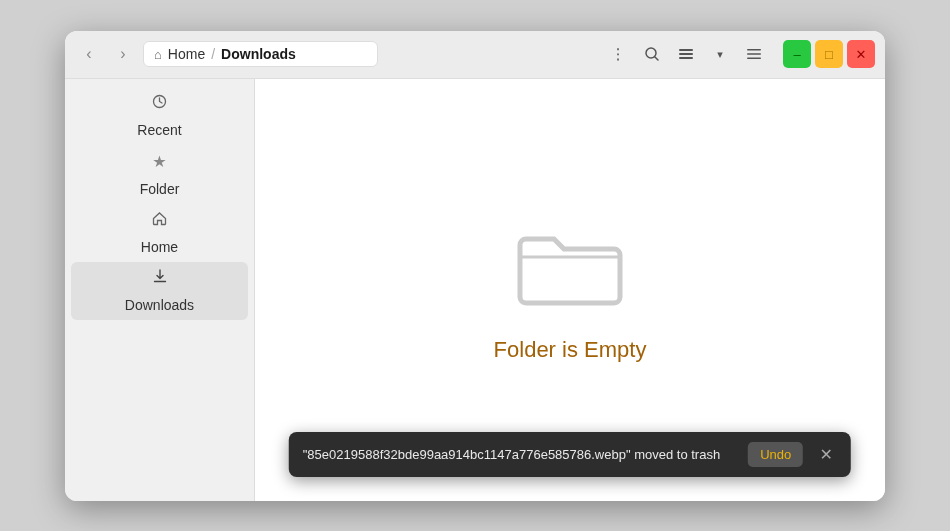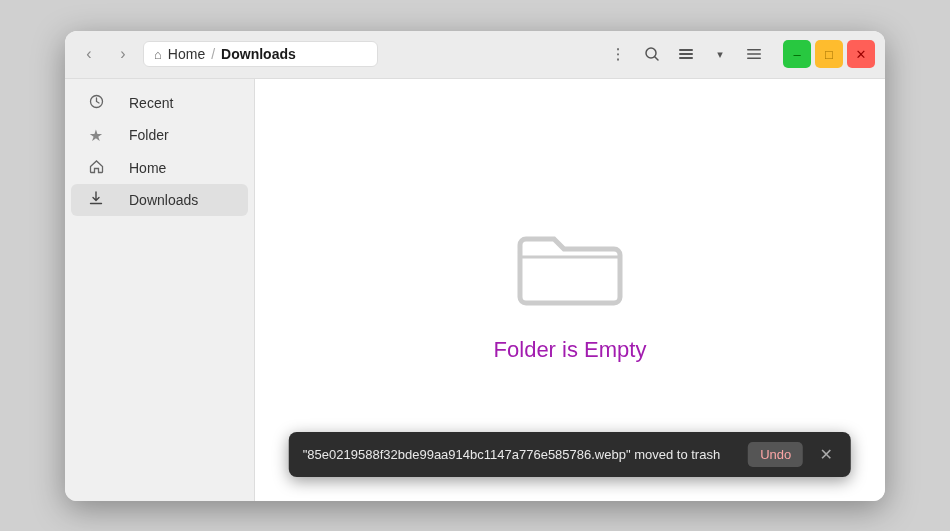--- a/index.html
+++ b/index.html
@@ -108,27 +108,28 @@
       width: 190px;
       background: #f0f0f0;
       border-right: 1px solid #ddd;
       padding: 8px 0;
       flex-shrink: 0;
       overflow-y: auto;
     }
     .sidebar-item {
       display: flex;
       align-items: center;
-      gap: 24px;
+      gap: 10px;
       padding: 7px 16px;
       font-size: 14px;
       color: #333;
       cursor: pointer;
       border-radius: 6px;
       margin: 0 6px;
+      flex-direction: column;
     }
     .sidebar-item.active {
       background: #e0e0e0;
       font-weight: 500;
     }
     .sidebar-icon {
       font-size: 15px;
       color: #666;
       width: 18px;
       text-align: center;
@@ -144,21 +145,21 @@
       justify-content: center;
       position: relative;
     }
     .empty-folder-icon {
       width: 120px;
       height: 100px;
       margin-bottom: 20px;
     }
     .empty-folder-text {
       font-size: 22px;
-      color: #a21caf;
+      color: #a16207;
       font-weight: 400;
     }
     
     .toast {
       position: absolute;
       bottom: 24px;
       left: 50%;
       transform: translateX(-50%);
       background: #2d2d2d;
       color: #fff;
@@ -169,21 +170,21 @@
       gap: 12px;
       font-size: 13px;
       white-space: nowrap;
       box-shadow: 0 4px 16px rgba(0,0,0,0.4);
       min-width: 500px;
     }
     .toast-message { flex: 1; color: #e8e8e8; }
     .toast-undo-btn {
       background: #555;
       border: none;
-      color: #fca5a5;
+      color: #eab308;
       padding: 5px 12px;
       border-radius: 5px;
       font-size: 13px;
       cursor: pointer;
       font-weight: 500;
       margin-left: 16px;
     }
     .toast-close-btn {
       background: transparent;
       border: none;

